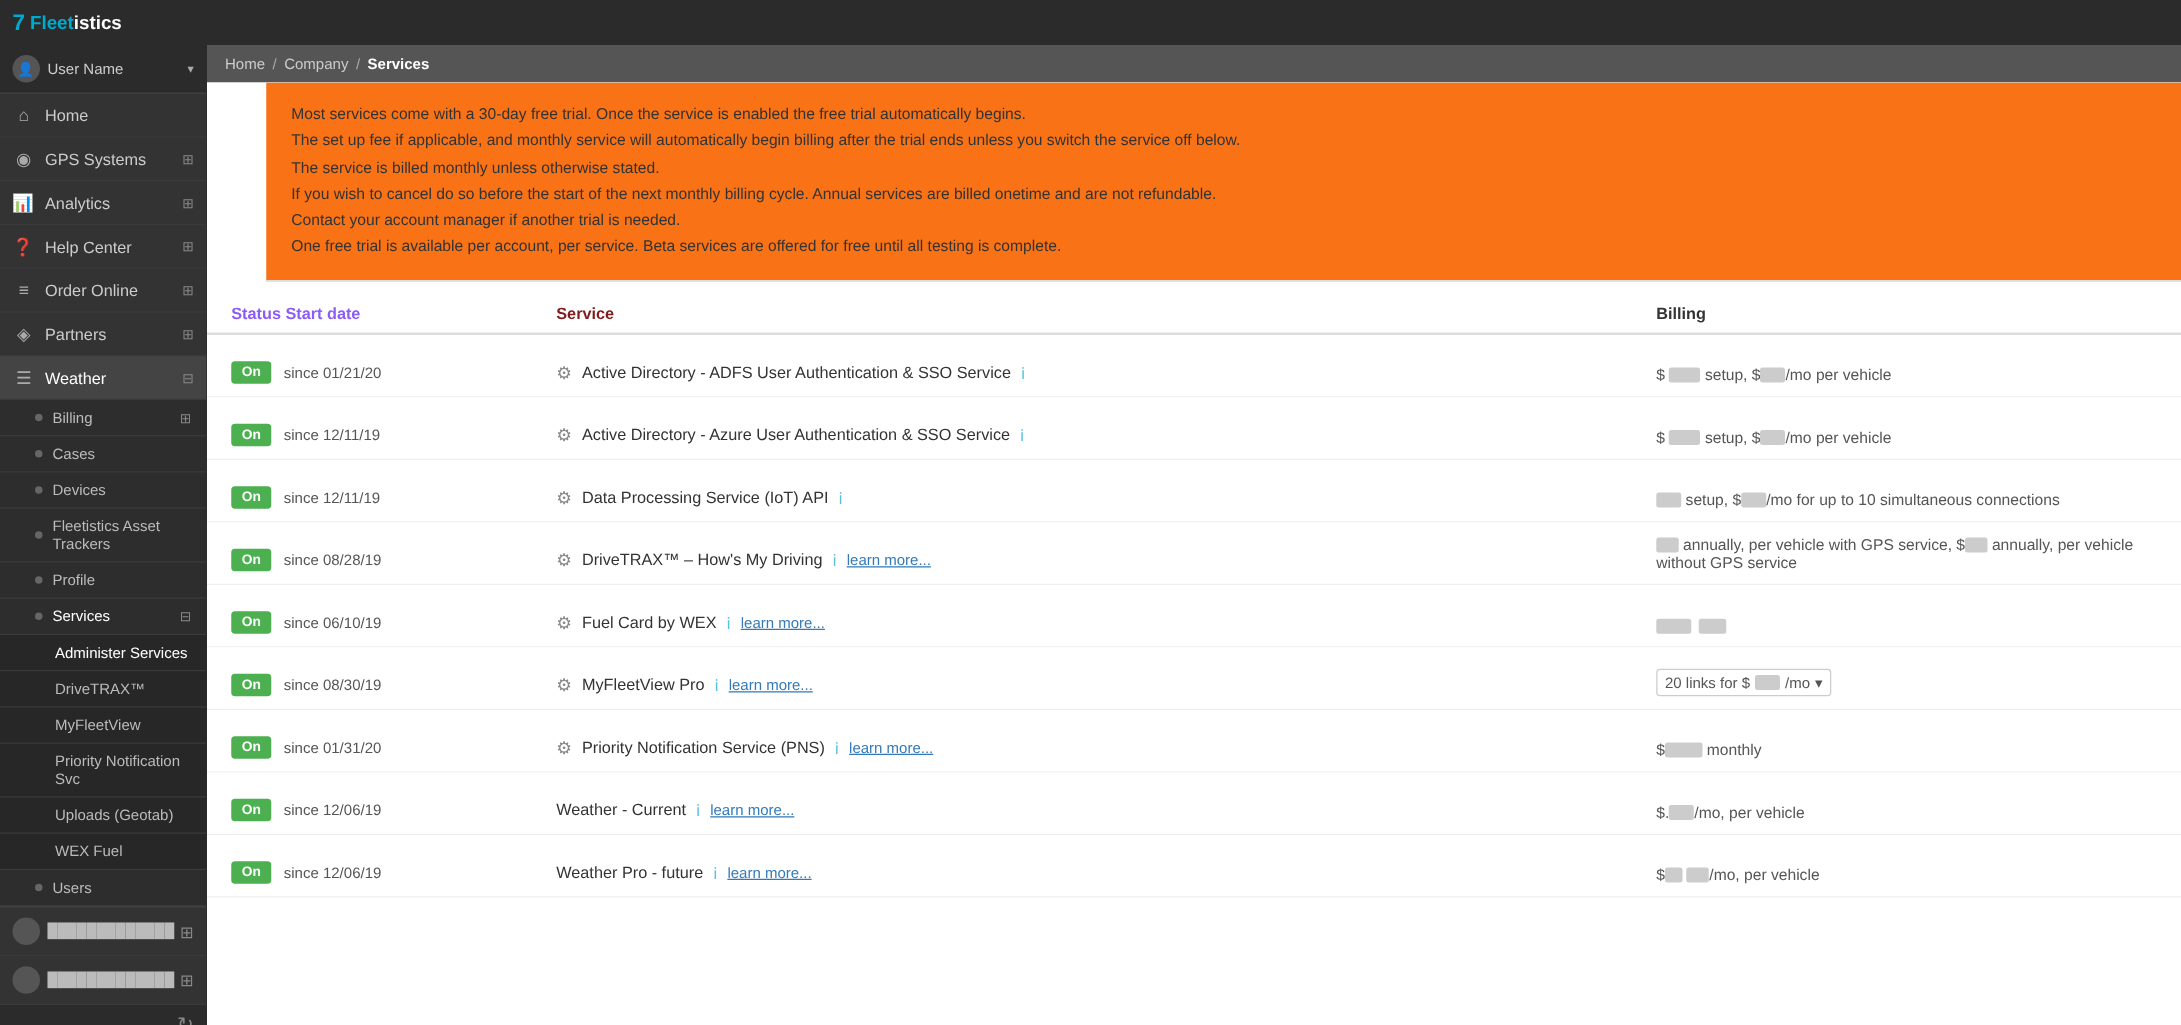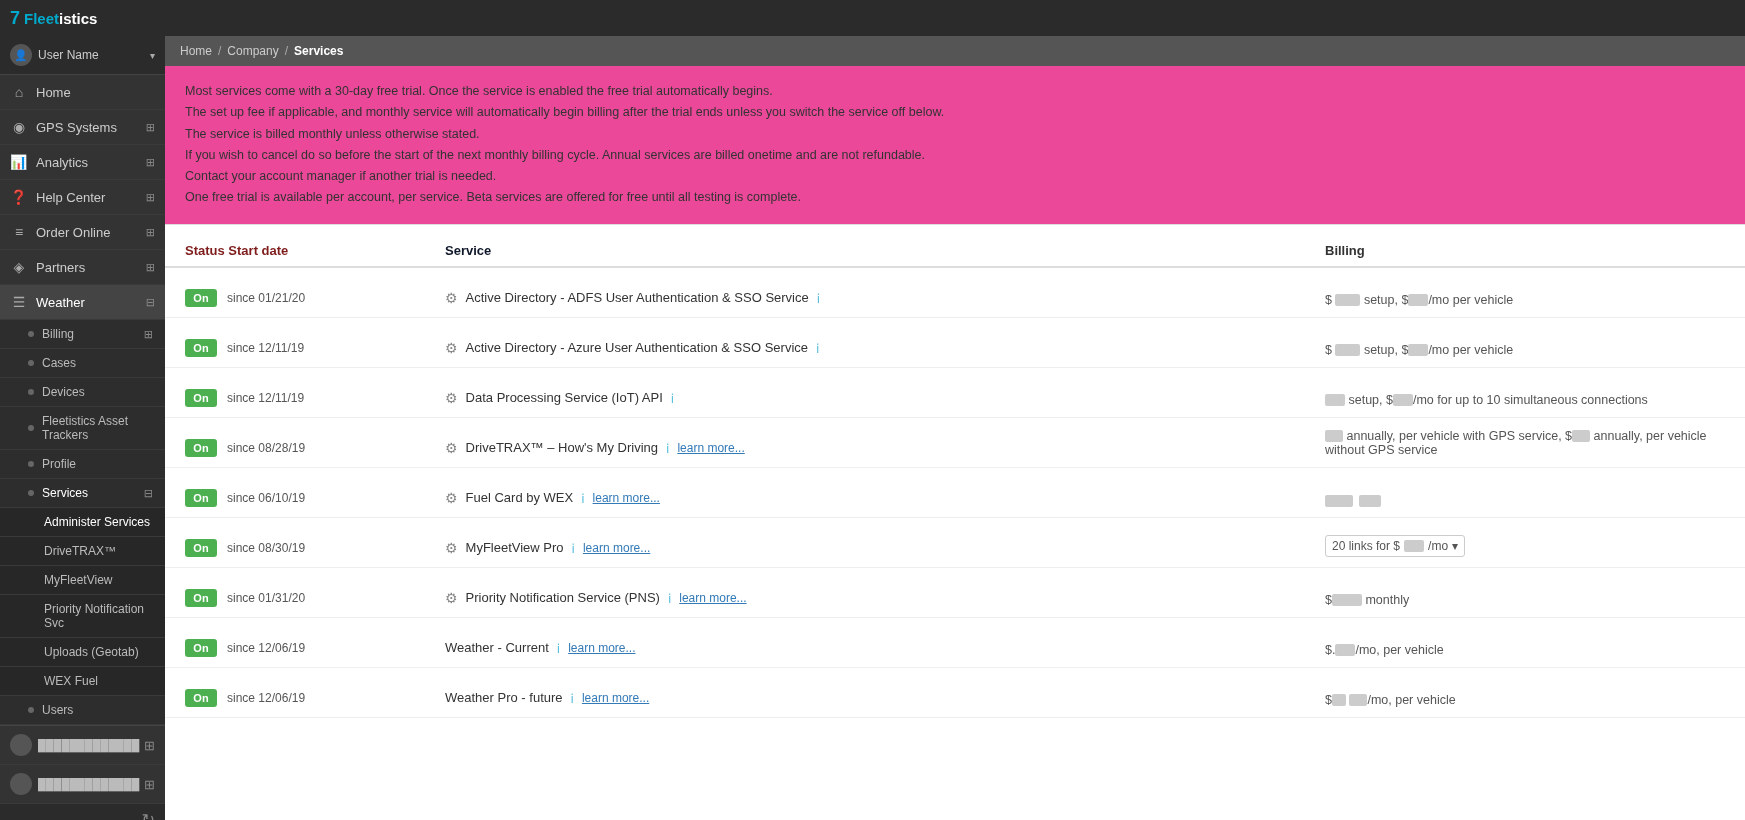--- a/index.html
+++ b/index.html
@@ -165,41 +165,42 @@
     
     .main-content {
       flex: 1;
       overflow-y: auto;
       background: #fff;
       padding: 0;
     }
 
     
     .info-box {
-      background: #ec4899;
+      background: #f97316;
       border-bottom: 1px solid #ddd;
       padding: 15px 20px;
       line-height: 1.7;
       color: #333;
       font-size: 12.5px;
+      margin-left: 48px;
     }
 
     
     .services-section {
       padding: 10px 0;
     }
     .services-table-header {
       display: flex;
       align-items: center;
       padding: 8px 20px;
       border-bottom: 2px solid #ddd;
       background: #fff;
     }
-    .col-status { width: 260px; flex-shrink: 0; font-weight: bold; color: #7f1d1d; font-size: 13px; }
-    .col-service { flex: 1; font-weight: bold; color: #0f172a; font-size: 13px; }
+    .col-status { width: 260px; flex-shrink: 0; font-weight: bold; color: #8b5cf6; font-size: 13px; }
+    .col-service { flex: 1; font-weight: bold; color: #7f1d1d; font-size: 13px; }
     .col-billing { width: 400px; flex-shrink: 0; font-weight: bold; color: #333; font-size: 13px; }
 
     .service-row {
       display: flex;
       align-items: flex-end;
       padding: 10px 20px;
       border-bottom: 1px solid #eee;
       background: #fff;
       min-height: 50px;
     }

